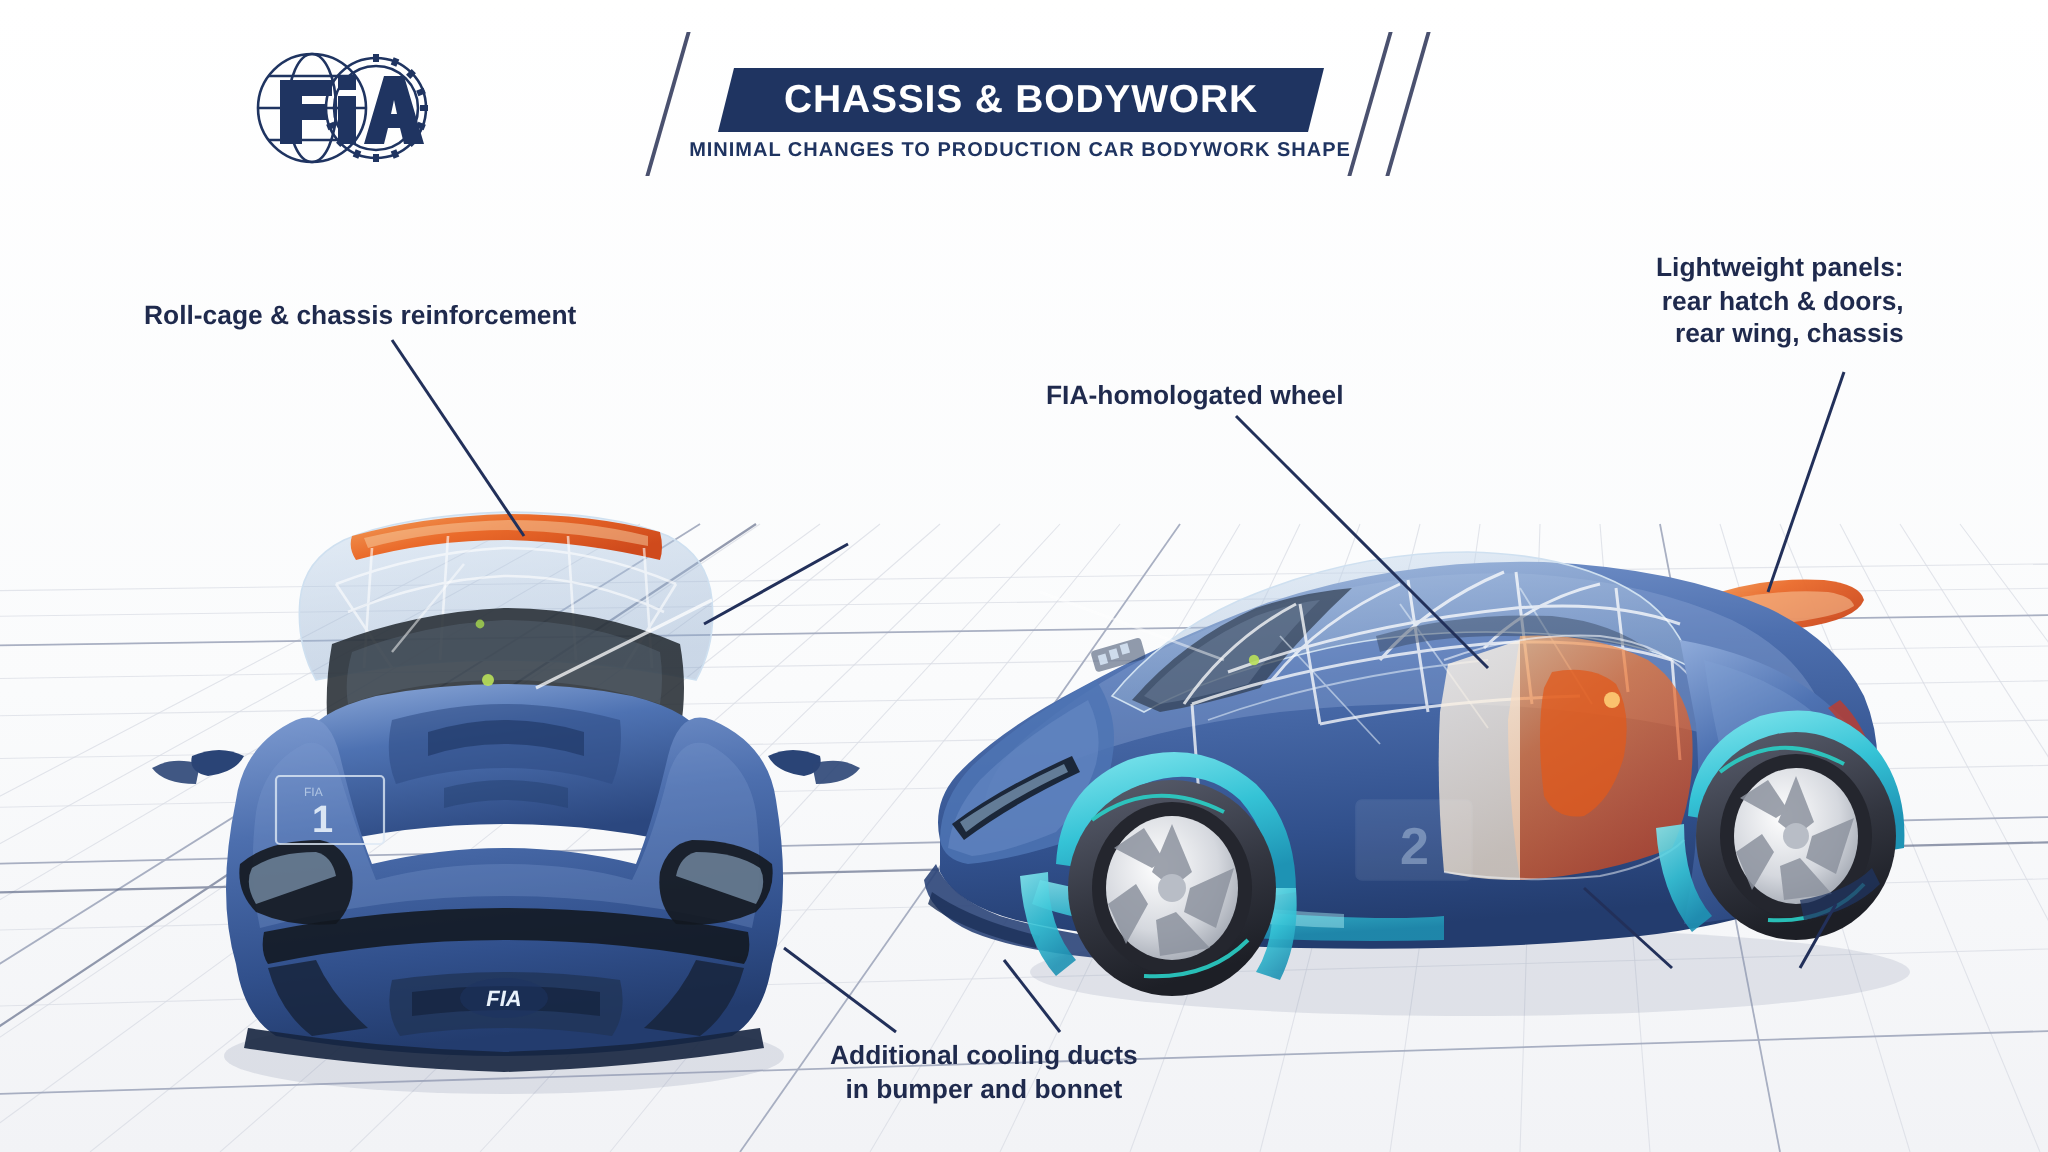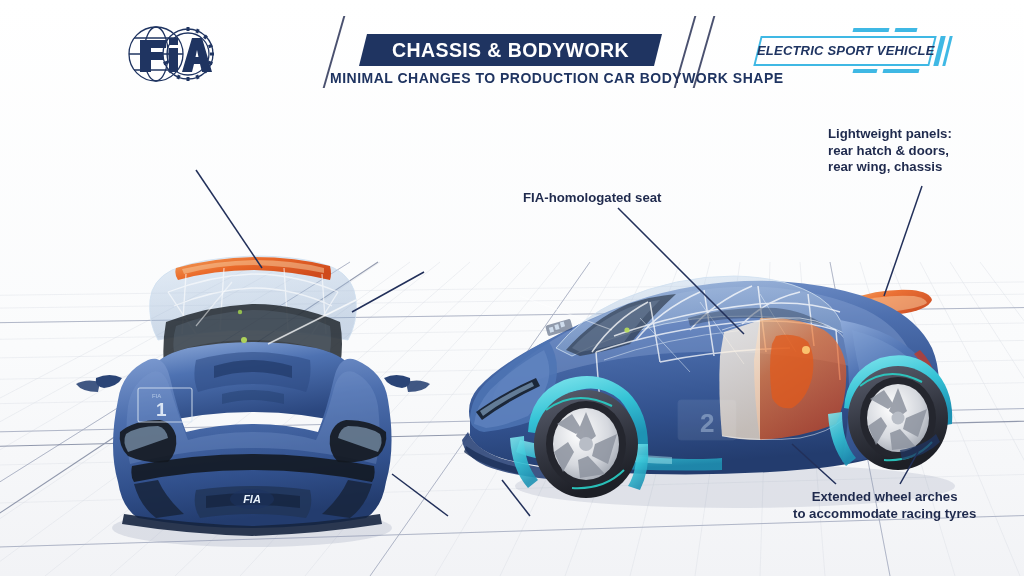--- a/index.html
+++ b/index.html
@@ -76,21 +76,21 @@
     line-height: 32px;
     white-space: nowrap;
   }
   .subtitle {
     position: absolute;
     left: 330px;
     top: 70px;
     width: 360px;
     text-align: center;
     color: #1f3461;
-    font-size: 14px;
+    font-size: 10px;
     font-weight: bold;
     letter-spacing: .5px;
     white-space: nowrap;
   }
 
   
   .esv-badge {
     position: absolute;
     left: 757px;
     top: 36px;
@@ -139,21 +139,21 @@
     font-size: 13.2px;
     line-height: 16.5px;
     white-space: nowrap;
   }
   .label .l-head { font-weight: bold; display: block; }
   .label .l-sub  { font-weight: bold; display: block; }
 
   .lbl-rollcage   { left: 72px;  top: 150px; }
   .lbl-lights     { left: 366px; top: 260px; }
   .lbl-seat       { left: 523px; top: 190px; }
-  .lbl-panels     { left: 828px; top: 126px; text-align: left; }
+  .lbl-panels     { left: 828px; top: 126px; text-align: right; }
   .lbl-arches     { left: 793px; top: 489px; text-align: center; }
   .lbl-ducts      { left: 415px; top: 520px; text-align: center; }
 
   
   .leaders { position: absolute; left:0; top:0; width:1024px; height:576px; }
 
   
   .car-layer { position: absolute; left: 0; top: 0; width: 1024px; height: 576px; }
 </style>
 </head>
@@ -608,43 +608,36 @@
     <div class="slash s1"></div>
 
     <div class="title-banner">
       <span class="title-text">CHASSIS &amp; BODYWORK</span>
     </div>
     <div class="subtitle">MINIMAL CHANGES TO PRODUCTION CAR BODYWORK SHAPE</div>
 
     <div class="slash s2"></div>
     <div class="slash s3"></div>
 
-    <div class="esv-badge">
-      <div class="esv-tick t3"></div>
-      <div class="esv-tick t4"></div>
-      <div class="esv-outline"></div>
-      <div class="esv-text">ELECTRIC SPORT VEHICLE</div>
-      <div class="esv-tick t1"></div>
-      <div class="esv-tick t2"></div>
-      <div class="esv-tick t5"></div>
-      <div class="esv-tick t6"></div>
-    </div>
   </div>
 
+  <div class="label lbl-rollcage">
+    <span class="l-head">Roll-cage &amp; chassis reinforcement</span>
+  </div>
 
 
   <div class="label lbl-seat">
-    <span class="l-head">FIA-homologated seat</span>
+    <span class="l-head">FIA-homologated wheel</span>
   </div>
 
   <div class="label lbl-panels">
     <span class="l-head">Lightweight panels:</span>
     <span class="l-sub">rear hatch &amp; doors,</span>
     <span class="l-sub">rear wing, chassis</span>
   </div>
 
-  <div class="label lbl-arches">
-    <span class="l-head">Extended wheel arches</span>
-    <span class="l-sub">to accommodate racing tyres</span>
+
+  <div class="label lbl-ducts">
+    <span class="l-head">Additional cooling ducts</span>
+    <span class="l-sub">in bumper and bonnet</span>
   </div>
 
-
 </div>
 
 </body></html>

